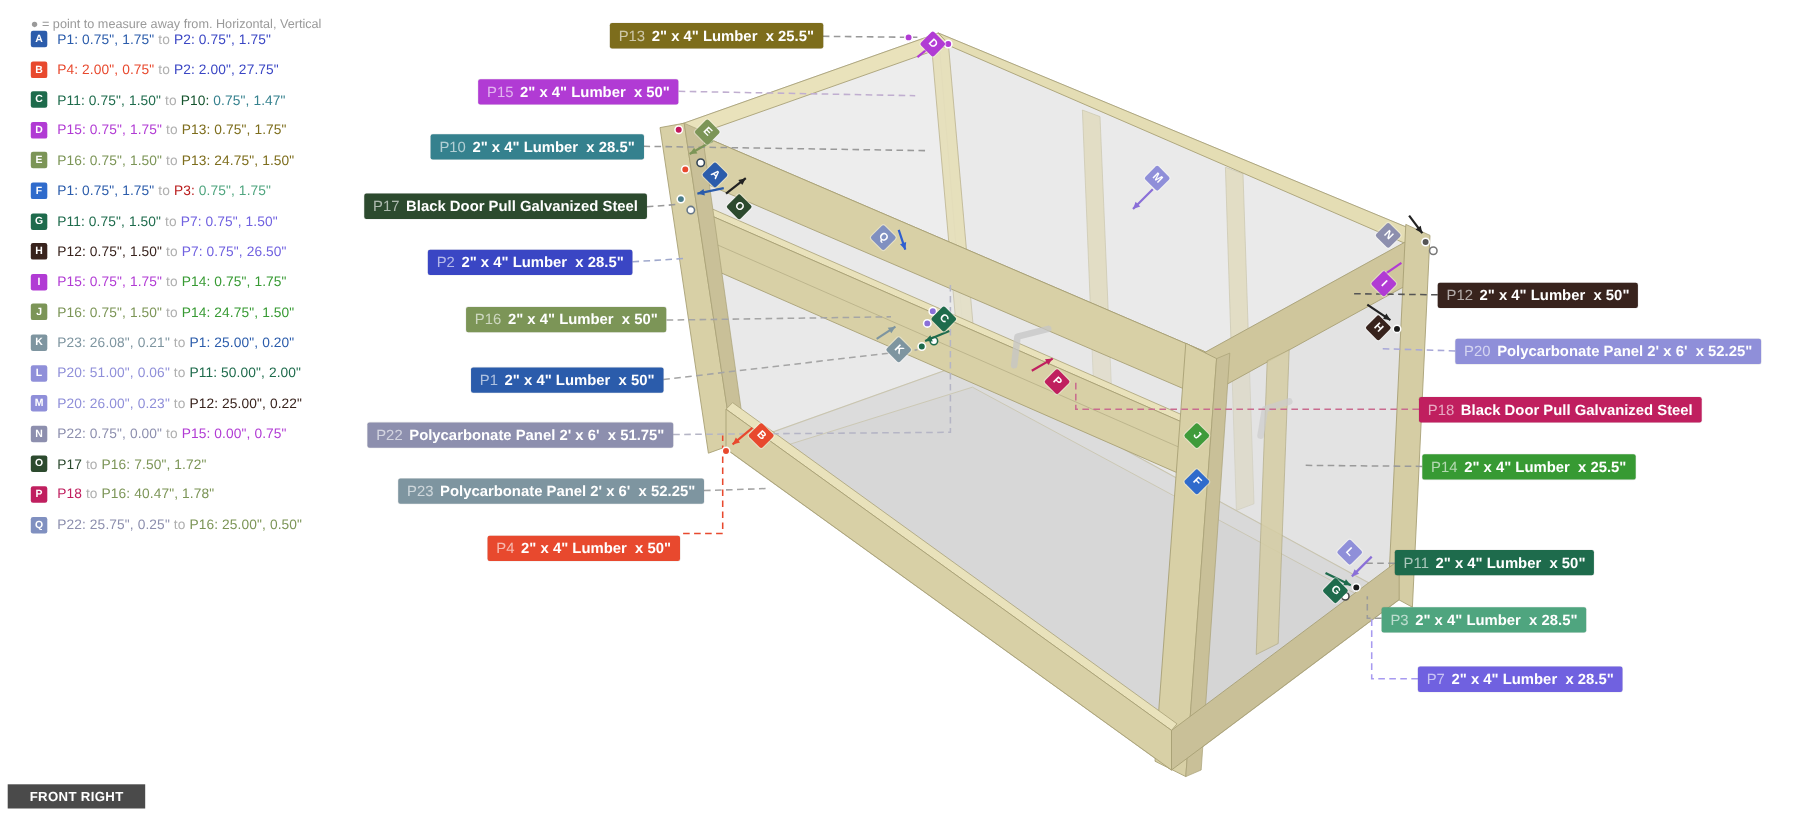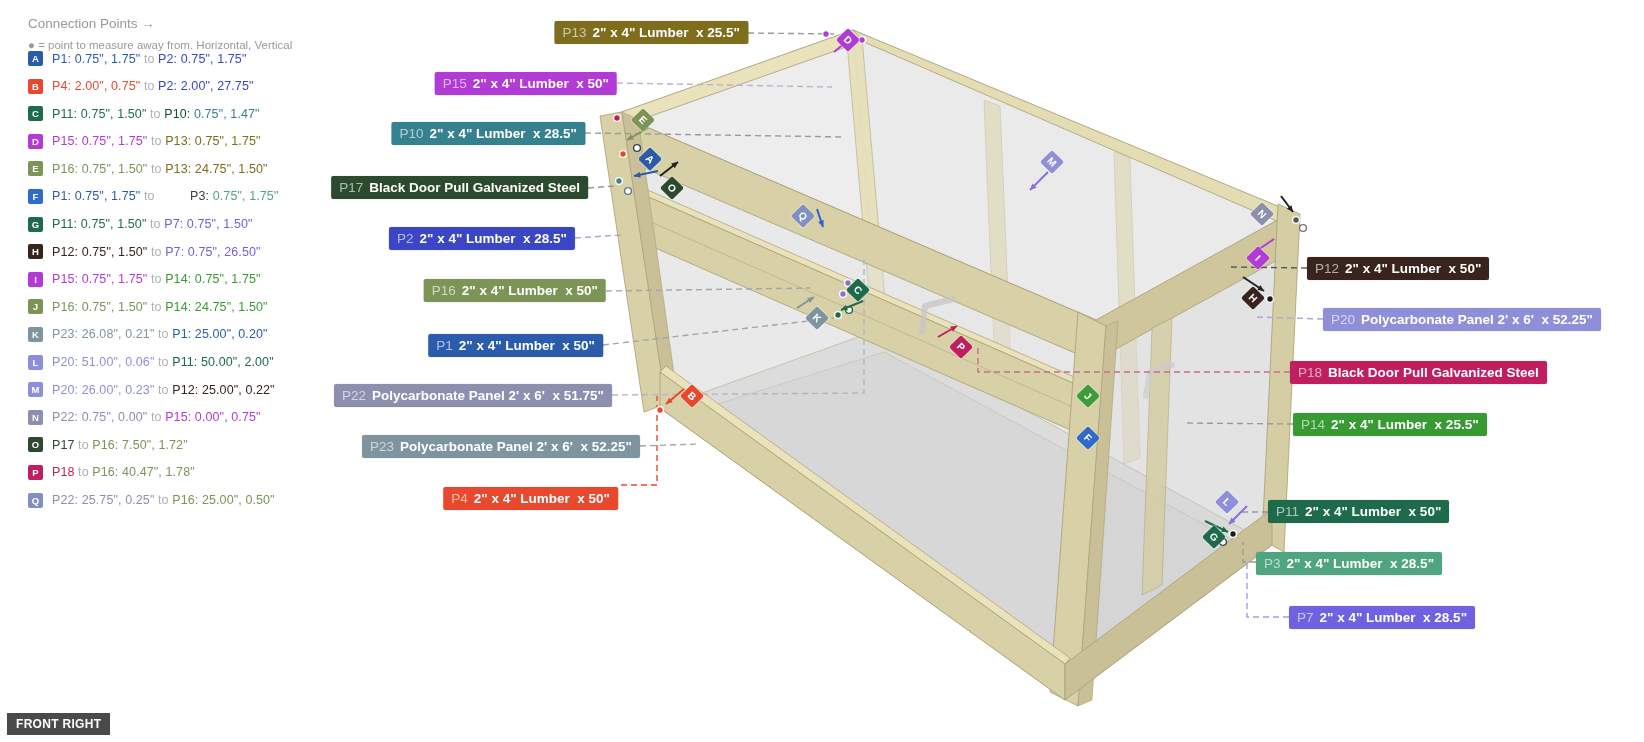--- a/index.html
+++ b/index.html
@@ -23,21 +23,21 @@
   .part-label .pnum{color:rgba(255,255,255,.62);margin-right:6px;font-weight:normal;}
   .align-right{transform:translateX(-100%);}
 
   
   .model-badge{position:absolute;width:17px;height:17px;transform:translate(-50%,-50%) rotate(45deg);
                display:flex;align-items:center;justify-content:center;color:#fff;font-size:10px;
                font-weight:bold;border-radius:2px;box-shadow:0 0 0 1px rgba(255,255,255,.35);}
 
   
   #view-label{position:absolute;left:7px;top:713px;background:#4a4a4a;color:#fff;
-              font-size:12px;font-weight:bold;padding:4px 9px;letter-spacing:.3px;}
+              font-size:12px;font-weight:bold;padding:4px 20px;letter-spacing:.3px;}
 </style>
 </head>
 <body>
 
 <div id="app">
 
   <svg id="scene" viewBox="0 0 1644 742">
     <g stroke-linejoin="round">
 
       <polygon points="616,114 853,30 878,330 660,408" fill="#ebebeb" opacity="0.85" stroke="#c9c9c9" stroke-width="0.8"></polygon>
@@ -143,29 +143,28 @@
         <line x1="1205" y1="521" x2="1228" y2="532" stroke="#1e6b4c" stroke-width="2"></line>
         <polygon points="1228,532 1221.0001304716423,531.9572614229302 1223.5729654037427,526.5776974739931" fill="#1e6b4c"></polygon>
         <line x1="1247" y1="506" x2="1229" y2="524" stroke="#8a6fd8" stroke-width="2"></line>
         <polygon points="1229,524 1231.3699994656065,517.4134149566695 1235.5865850433304,521.6300005343935" fill="#8a6fd8"></polygon>
         <line x1="684" y1="389" x2="666" y2="404" stroke="#e8492e" stroke-width="2"></line>
         <polygon points="666,404 668.9565877579,397.65503437126443 672.7741049682137,402.2360550236408" fill="#e8492e"></polygon>
       </g>
   </svg>
 
   <div id="legend">
-    <div class="leg-title">Connection Points →</div>
     <div class="leg-sub">● = point to measure away from. Horizontal, Vertical</div>
     <div id="legend-rows">
         <div class="leg-row"><span class="leg-badge" style="background: rgb(43, 92, 171);">A</span><span class="leg-text"><b style="color: rgb(43, 92, 171);">P1:</b><span style="color: rgb(43, 92, 171);"> 0.75", 1.75"</span><span style="color: rgb(176, 176, 176);"> to </span><b style="color: rgb(58, 70, 196);">P2:</b><span style="color: rgb(58, 70, 196);"> 0.75", 1.75"</span></span></div>
         <div class="leg-row"><span class="leg-badge" style="background: rgb(232, 73, 46);">B</span><span class="leg-text"><b style="color: rgb(232, 73, 46);">P4:</b><span style="color: rgb(232, 73, 46);"> 2.00", 0.75"</span><span style="color: rgb(176, 176, 176);"> to </span><b style="color: rgb(58, 70, 196);">P2:</b><span style="color: rgb(58, 70, 196);"> 2.00", 27.75"</span></span></div>
         <div class="leg-row"><span class="leg-badge" style="background: rgb(30, 107, 76);">C</span><span class="leg-text"><b style="color: rgb(30, 107, 76);">P11:</b><span style="color: rgb(30, 107, 76);"> 0.75", 1.50"</span><span style="color: rgb(176, 176, 176);"> to </span><b style="color: #14532d;">P10:</b><span style="color: rgb(53, 129, 142);"> 0.75", 1.47"</span></span></div>
         <div class="leg-row"><span class="leg-badge" style="background: rgb(177, 59, 212);">D</span><span class="leg-text"><b style="color: rgb(177, 59, 212);">P15:</b><span style="color: rgb(177, 59, 212);"> 0.75", 1.75"</span><span style="color: rgb(176, 176, 176);"> to </span><b style="color: rgb(125, 109, 28);">P13:</b><span style="color: rgb(125, 109, 28);"> 0.75", 1.75"</span></span></div>
         <div class="leg-row"><span class="leg-badge" style="background: rgb(124, 149, 87);">E</span><span class="leg-text"><b style="color: rgb(124, 149, 87);">P16:</b><span style="color: rgb(124, 149, 87);"> 0.75", 1.50"</span><span style="color: rgb(176, 176, 176);"> to </span><b style="color: rgb(125, 109, 28);">P13:</b><span style="color: rgb(125, 109, 28);"> 24.75", 1.50"</span></span></div>
-        <div class="leg-row"><span class="leg-badge" style="background: rgb(47, 107, 204);">F</span><span class="leg-text"><b style="color: rgb(43, 92, 171);">P1:</b><span style="color: rgb(43, 92, 171);"> 0.75", 1.75"</span><span style="color: rgb(176, 176, 176);"> to </span><b style="color: #404040; margin-left: 32px;">P3:</b><span style="color: rgb(79, 165, 127);"> 0.75", 1.75"</span></span></div>
+        <div class="leg-row"><span class="leg-badge" style="background: rgb(47, 107, 204);">F</span><span class="leg-text"><b style="color: rgb(43, 92, 171);">P1:</b><span style="color: rgb(43, 92, 171);"> 0.75", 1.75"</span><span style="color: rgb(176, 176, 176);"> to </span><b style="color: #b91c1c;">P3:</b><span style="color: rgb(79, 165, 127);"> 0.75", 1.75"</span></span></div>
         <div class="leg-row"><span class="leg-badge" style="background: rgb(30, 107, 76);">G</span><span class="leg-text"><b style="color: rgb(30, 107, 76);">P11:</b><span style="color: rgb(30, 107, 76);"> 0.75", 1.50"</span><span style="color: rgb(176, 176, 176);"> to </span><b style="color: rgb(112, 97, 224);">P7:</b><span style="color: rgb(112, 97, 224);"> 0.75", 1.50"</span></span></div>
         <div class="leg-row"><span class="leg-badge" style="background: rgb(56, 35, 29);">H</span><span class="leg-text"><b style="color: rgb(56, 35, 29);">P12:</b><span style="color: rgb(56, 35, 29);"> 0.75", 1.50"</span><span style="color: rgb(176, 176, 176);"> to </span><b style="color: rgb(112, 97, 224);">P7:</b><span style="color: rgb(112, 97, 224);"> 0.75", 26.50"</span></span></div>
         <div class="leg-row"><span class="leg-badge" style="background: rgb(177, 59, 212);">I</span><span class="leg-text"><b style="color: rgb(177, 59, 212);">P15:</b><span style="color: rgb(177, 59, 212);"> 0.75", 1.75"</span><span style="color: rgb(176, 176, 176);"> to </span><b style="color: rgb(55, 154, 51);">P14:</b><span style="color: rgb(55, 154, 51);"> 0.75", 1.75"</span></span></div>
         <div class="leg-row"><span class="leg-badge" style="background: rgb(124, 149, 87);">J</span><span class="leg-text"><b style="color: rgb(124, 149, 87);">P16:</b><span style="color: rgb(124, 149, 87);"> 0.75", 1.50"</span><span style="color: rgb(176, 176, 176);"> to </span><b style="color: rgb(55, 154, 51);">P14:</b><span style="color: rgb(55, 154, 51);"> 24.75", 1.50"</span></span></div>
         <div class="leg-row"><span class="leg-badge" style="background: rgb(126, 149, 160);">K</span><span class="leg-text"><b style="color: rgb(126, 149, 160);">P23:</b><span style="color: rgb(126, 149, 160);"> 26.08", 0.21"</span><span style="color: rgb(176, 176, 176);"> to </span><b style="color: rgb(43, 92, 171);">P1:</b><span style="color: rgb(43, 92, 171);"> 25.00", 0.20"</span></span></div>
         <div class="leg-row"><span class="leg-badge" style="background: rgb(143, 143, 217);">L</span><span class="leg-text"><b style="color: rgb(143, 143, 217);">P20:</b><span style="color: rgb(143, 143, 217);"> 51.00", 0.06"</span><span style="color: rgb(176, 176, 176);"> to </span><b style="color: rgb(30, 107, 76);">P11:</b><span style="color: rgb(30, 107, 76);"> 50.00", 2.00"</span></span></div>
         <div class="leg-row"><span class="leg-badge" style="background: rgb(143, 143, 217);">M</span><span class="leg-text"><b style="color: rgb(143, 143, 217);">P20:</b><span style="color: rgb(143, 143, 217);"> 26.00", 0.23"</span><span style="color: rgb(176, 176, 176);"> to </span><b style="color: rgb(56, 35, 29);">P12:</b><span style="color: rgb(56, 35, 29);"> 25.00", 0.22"</span></span></div>
         <div class="leg-row"><span class="leg-badge" style="background: rgb(141, 143, 174);">N</span><span class="leg-text"><b style="color: rgb(141, 143, 174);">P22:</b><span style="color: rgb(141, 143, 174);"> 0.75", 0.00"</span><span style="color: rgb(176, 176, 176);"> to </span><b style="color: rgb(177, 59, 212);">P15:</b><span style="color: rgb(177, 59, 212);"> 0.00", 0.75"</span></span></div>
         <div class="leg-row"><span class="leg-badge" style="background: rgb(44, 74, 46);">O</span><span class="leg-text"><b style="color: rgb(44, 74, 46);">P17</b><span style="color: rgb(176, 176, 176);"> to </span><b style="color: rgb(124, 149, 87);">P16:</b><span style="color: rgb(124, 149, 87);"> 7.50", 1.72"</span></span></div>
         <div class="leg-row"><span class="leg-badge" style="background: rgb(192, 31, 95);">P</span><span class="leg-text"><b style="color: rgb(192, 31, 95);">P18</b><span style="color: rgb(176, 176, 176);"> to </span><b style="color: rgb(124, 149, 87);">P16:</b><span style="color: rgb(124, 149, 87);"> 40.47", 1.78"</span></span></div>

